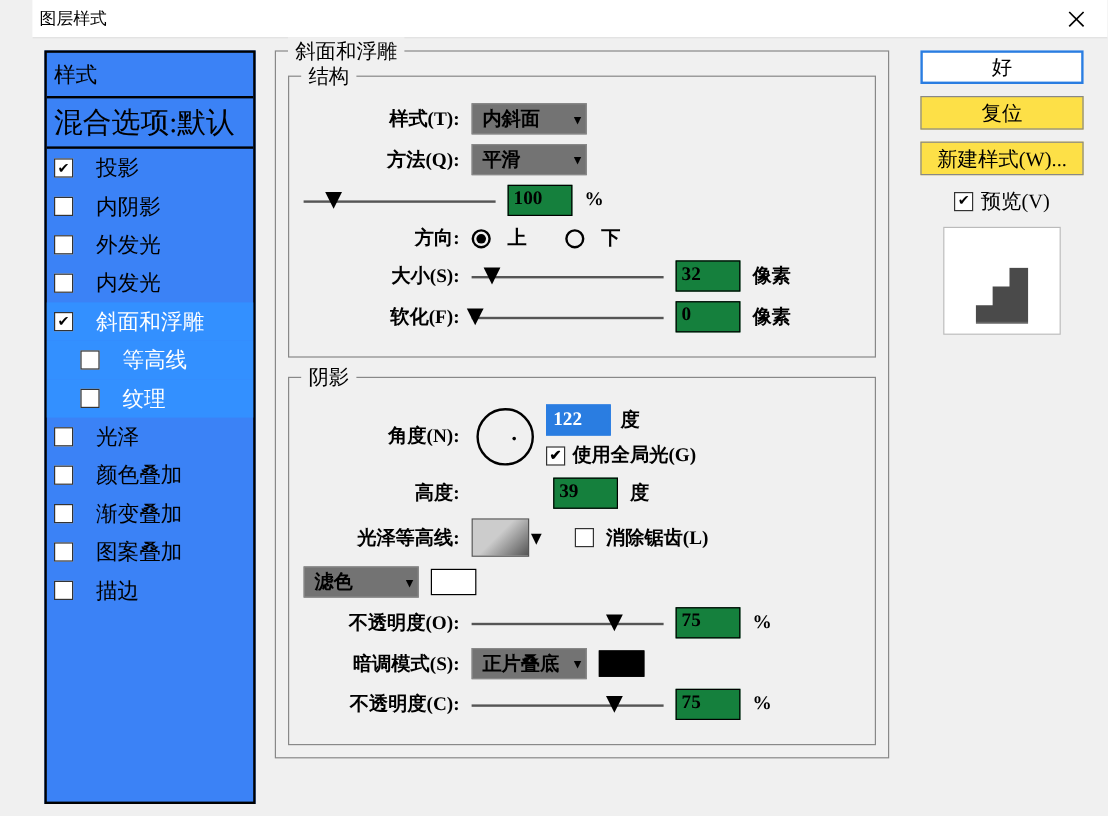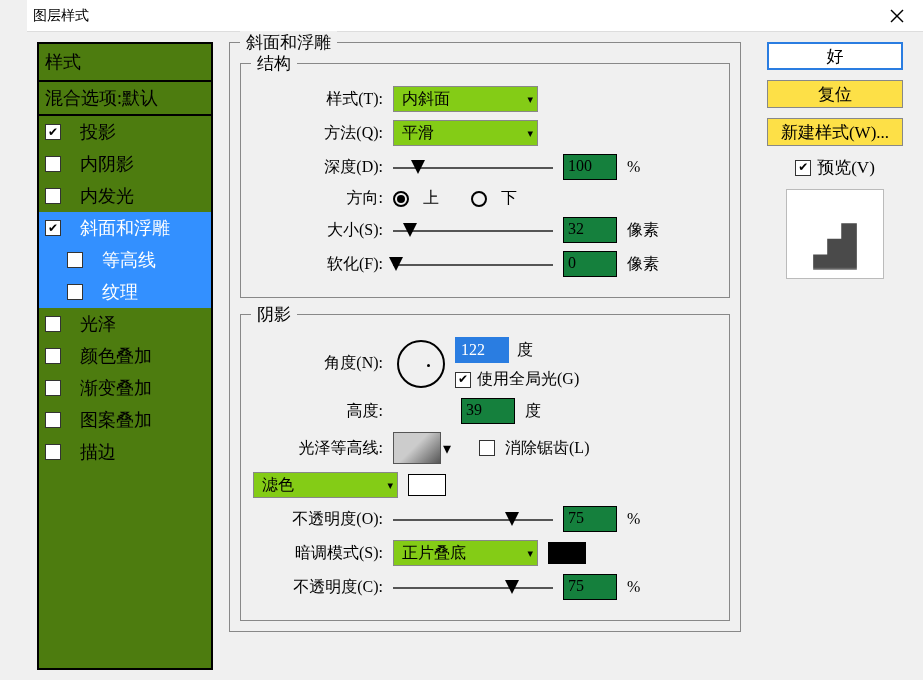--- a/index.html
+++ b/index.html
@@ -37,32 +37,32 @@
   .body {
     flex: 1;
     display: flex;
     padding: 10px;
     gap: 16px;
   }
   
   .styles-panel {
     width: 176px;
     border: 2px solid #000;
-    background: #4d7c0f;
+    background: #3b82f6;
     display: flex;
     flex-direction: column;
   }
   .styles-header {
     padding: 6px 6px;
     font-size: 18px;
     border-bottom: 2px solid #000;
   }
   .blend-header {
     padding: 4px 6px;
-    font-size: 18px;
+    font-size: 24px;
     border-bottom: 2px solid #000;
   }
   .effect-item {
     padding: 4px 6px;
     display: flex;
     align-items: center;
     gap: 19px;
     font-size: 18px;
     cursor: pointer;
   }
@@ -105,33 +105,34 @@
     border: 1px solid #888;
     padding: 20px 10px 10px 10px;
     position: relative;
     display:flex; flex-direction:column; gap:16px;
   }
   .row {
     display: flex;
     align-items: center;
     gap: 10px;
     margin: 8px 0;
+    font-weight: bold;
   }
   .row .label {
     width: 130px;
     text-align: right;
   }
   .select {
     border: 1px solid #888;
-    background: #84cc16;
+    background: #737373;
     display: flex;
     align-items: center;
     justify-content: space-between;
     padding: 2px 4px 2px 8px;
-    width: 145px;
+    width: 96px;
     height: 26px;
   }
   .select .arrow { font-size: 11px; }
   .slider {
     width: 160px;
     height: 22px;
     position: relative;
   }
   .slider .track {
     position:absolute; left:0; right:0; top: 11px; height:2px; background:#555;
@@ -238,20 +239,24 @@
       <div class="effect-item">
           <span class="chk checked"></span>
           <span>投影</span>
         </div>
       <div class="effect-item">
           <span class="chk"></span>
           <span>内阴影</span>
         </div>
       <div class="effect-item">
           <span class="chk"></span>
+          <span>外发光</span>
+        </div>
+      <div class="effect-item">
+          <span class="chk"></span>
           <span>内发光</span>
         </div>
       <div class="effect-item selected">
           <span class="chk checked"></span>
           <span>斜面和浮雕</span>
         </div>
       <div class="effect-item selected sub">
           <span class="chk"></span>
           <span>等高线</span>
         </div>
@@ -298,21 +303,20 @@
 
           <div class="row">
             <span class="label">方法(Q):</span>
             <div class="select">
               <span>平滑</span>
               <span class="arrow">▾</span>
             </div>
           </div>
 
           <div class="row">
-            <span class="label">深度(D):</span>
             <div class="slider">
                 <div class="track"></div>
                 <div class="thumb" style="left:18px"></div>
               </div>
             <div class="numbox">100</div>
             <span class="unit">%</span>
           </div>
 
           <div class="row">
             <span class="label">方向:</span>

